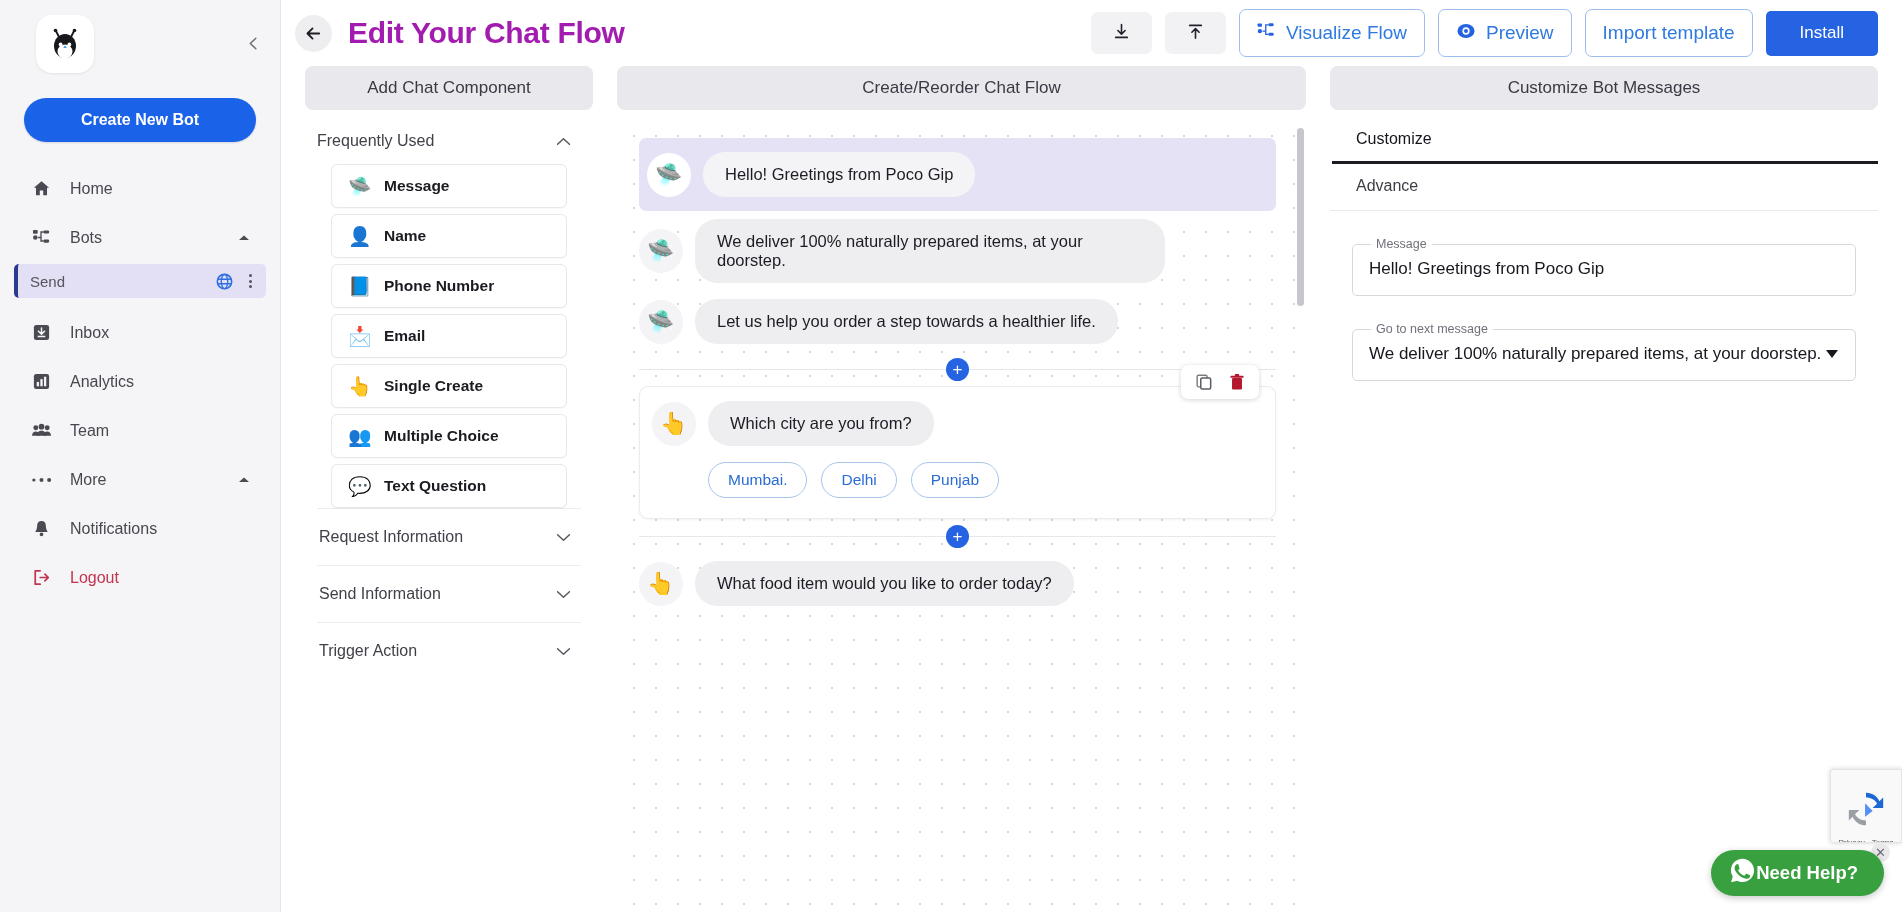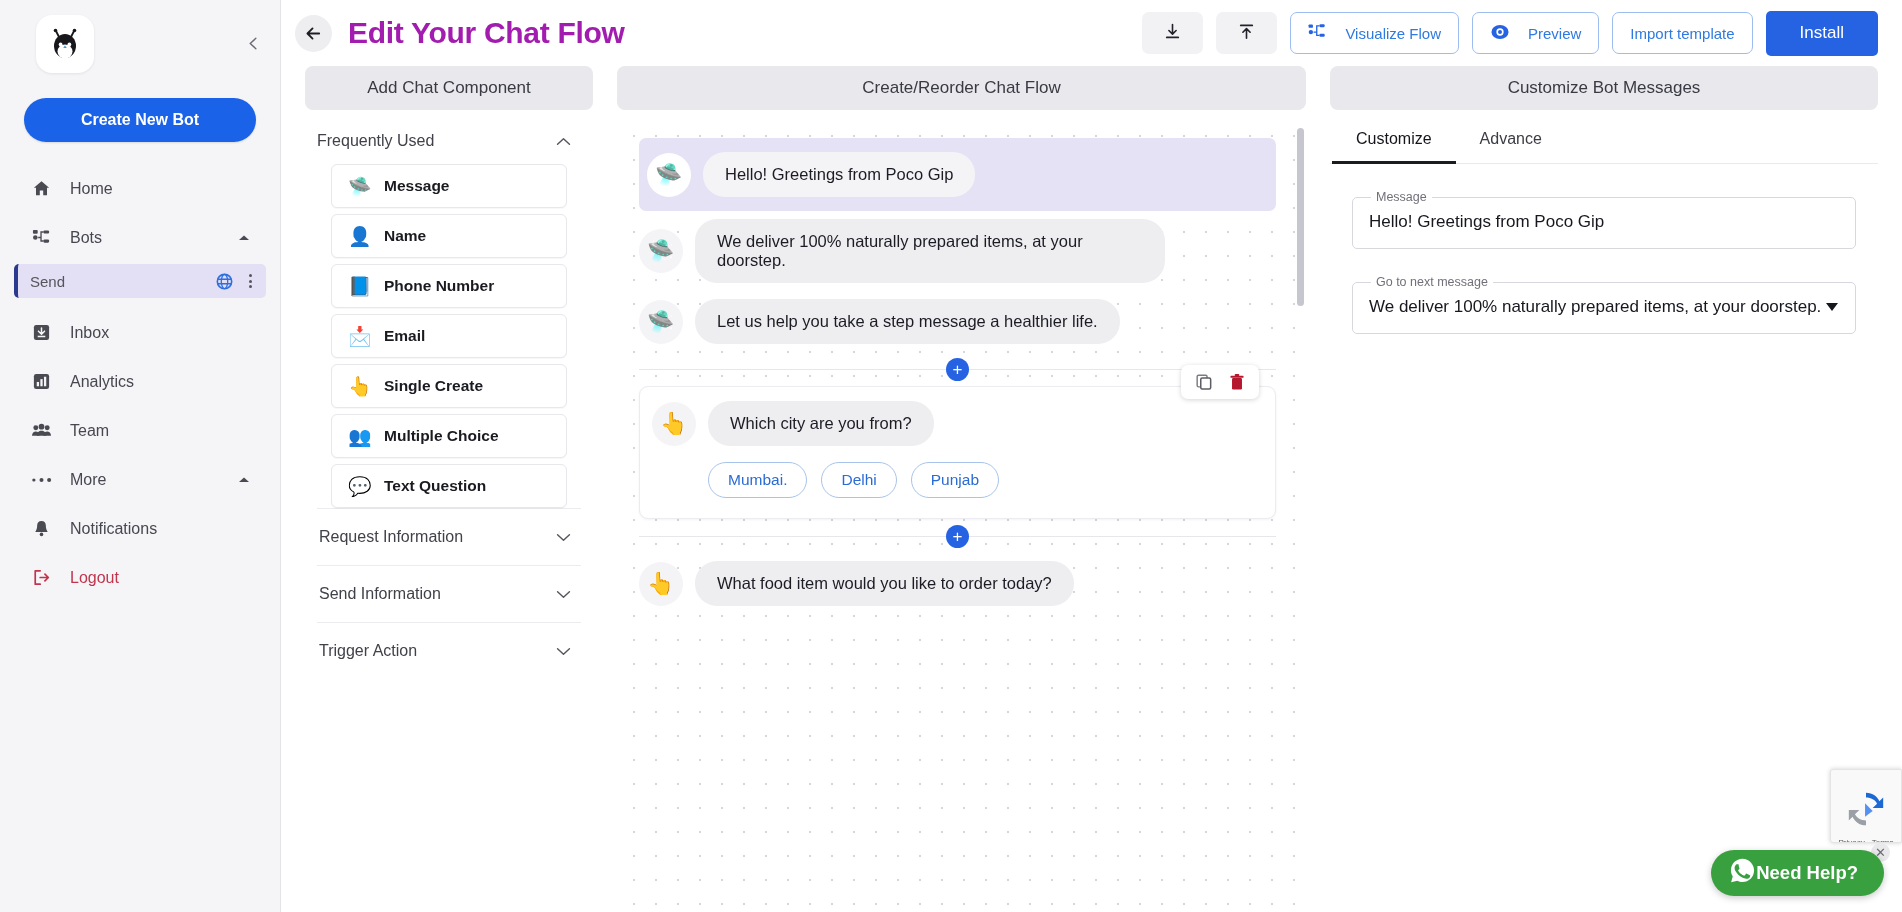--- a/index.html
+++ b/index.html
@@ -66,22 +66,22 @@
     display: flex; align-items: center; justify-content: center;
     cursor: pointer; color: #1d1d24; flex: 0 0 37px;
   }
   .page-title { font-size: 30px; font-weight: 700; color: #a21caf; margin-left: 16px; letter-spacing: -.3px; white-space: nowrap; }
   .top-actions { margin-left: auto; display: flex; align-items: center; gap: 13px; }
   .icon-sq {
     width: 61px; height: 42px; border-radius: 7px; background: #f2f2f5;
     display: flex; align-items: center; justify-content: center; cursor: pointer; color: #22222a;
   }
   .btn-out {
-    height: 42px; border: 1px solid #9dbdf0; border-radius: 7px; background: #fff;
-    color: #2e7ae0; font-size: 15px; display: flex; align-items: center; gap: 18px;
+    height: 48px; border: 1px solid #9dbdf0; border-radius: 7px; background: #fff;
+    color: #2e7ae0; font-size: 19px; display: flex; align-items: center; gap: 10px;
     padding: 0 17px; cursor: pointer; white-space: nowrap;
   }
   .btn-pri {
     height: 45px; background: #2563e3; color: #fff; border-radius: 5px;
     font-size: 17px; display: flex; align-items: center; justify-content: center;
     padding: 0 34px; cursor: pointer; white-space: nowrap;
   }
 
   
   .panels { flex: 1; display: flex; gap: 0; padding: 0 24px 0 24px; min-height: 0; }
@@ -162,21 +162,21 @@
   }
   .scroll-track {
     position: absolute; right: 2px; top: 12px; bottom: 0; width: 7px;
   }
   .scroll-thumb {
     position: absolute; top: 0; left: 0; width: 7px; height: 178px;
     background: #c6c6ce; border-radius: 4px; cursor: pointer;
   }
 
   
-  .tabs { display: flex; gap: 0; border-bottom: 1px solid #e9e9ee; padding-left: 2px; }
+  .tabs { display: flex; gap: 0; border-bottom: 1px solid #e9e9ee; padding-left: 2px; flex-direction: column; }
   .tab {
     padding: 14px 24px 13px 24px; font-size: 16px; color: #3c3c45; cursor: pointer;
     border-bottom: 3px solid transparent; margin-bottom: -1px;
   }
   .tab.active { border-bottom-color: #1b1b22; color: #15151c; }
   .form { padding: 26px 22px 0 22px; display: flex; flex-direction: column; gap: 26px; }
   .field { position: relative; }
   .field fieldset {
     border: 1px solid #d7d7de; border-radius: 5px; padding: 6px 14px 14px 14px; margin: 0;
   }
@@ -515,21 +515,21 @@
             <div class="msg-block">
               <div class="msg-row">
                 <div class="avatar">🛸</div>
                 <div class="bubble">We deliver 100% naturally prepared items, at your doorstep.</div>
               </div>
             </div>
 
             <div class="msg-block">
               <div class="msg-row">
                 <div class="avatar">🛸</div>
-                <div class="bubble">Let us help you take a step message a healthier life.</div>
+                <div class="bubble">Let us help you order a step towards a healthier life.</div>
               </div>
             </div>
 
             <div class="divider">
               <div class="line"></div>
               <div class="plus">+</div>
             </div>
 
             <div class="card">
               <div class="card-tools">

